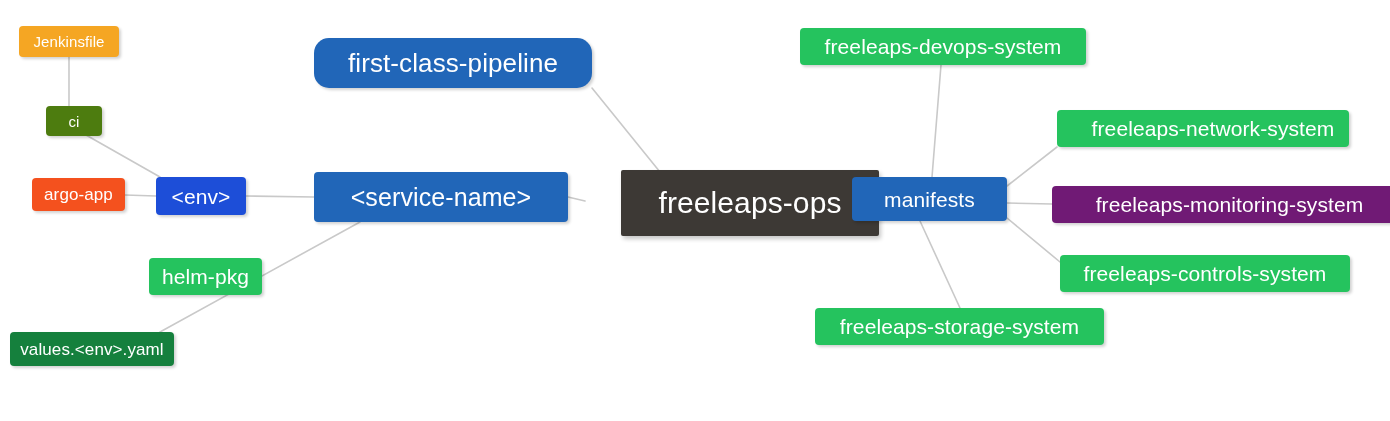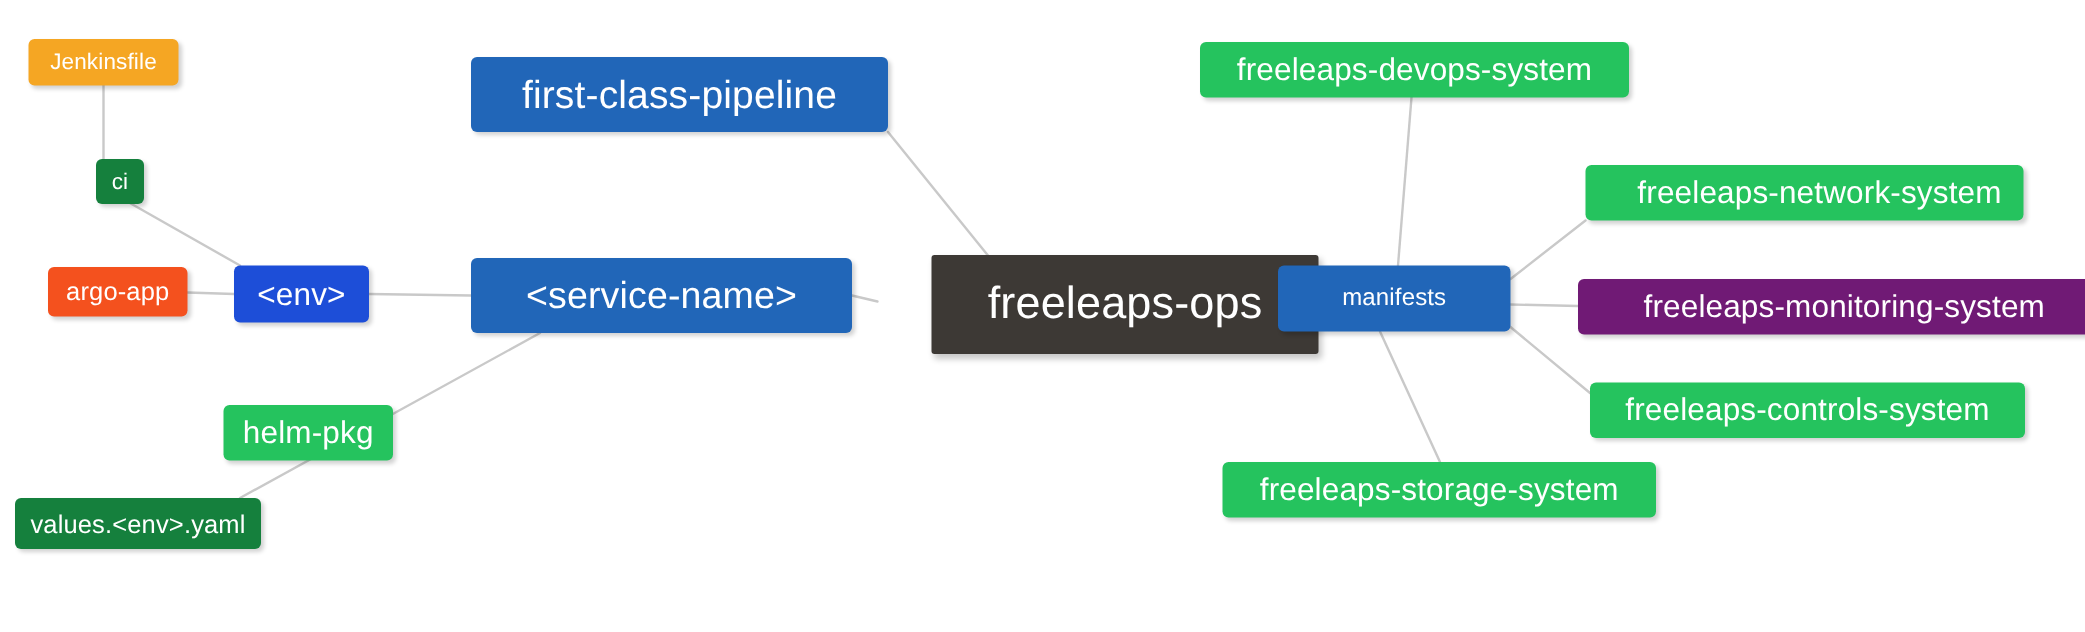--- a/index.html
+++ b/index.html
@@ -62,26 +62,26 @@
       <line x1="86" y1="135" x2="160" y2="177" stroke="#c9c9c9" stroke-width="1.6" stroke-linecap="round"></line>
       <line x1="69" y1="57" x2="69" y2="106" stroke="#c9c9c9" stroke-width="1.6" stroke-linecap="round"></line>
       <line x1="160" y1="332" x2="360" y2="222" stroke="#c9c9c9" stroke-width="1.6" stroke-linecap="round"></line>
       <line x1="941" y1="65" x2="932" y2="177" stroke="#c9c9c9" stroke-width="1.6" stroke-linecap="round"></line>
       <line x1="1057" y1="147" x2="1007" y2="186" stroke="#c9c9c9" stroke-width="1.6" stroke-linecap="round"></line>
       <line x1="1052" y1="204" x2="1007" y2="203" stroke="#c9c9c9" stroke-width="1.6" stroke-linecap="round"></line>
       <line x1="1060" y1="262" x2="1007" y2="218" stroke="#c9c9c9" stroke-width="1.6" stroke-linecap="round"></line>
       <line x1="960" y1="308" x2="920" y2="221" stroke="#c9c9c9" stroke-width="1.6" stroke-linecap="round"></line>
     </svg>
 <div class="node root" style="left: 585px; top: 170px; width: 258px; height: 66px; background: rgb(61, 57, 53); font-size: 30px; margin-left: 36px;">freeleaps-ops</div>
-    <div class="node" style="left: 314px; top: 38px; width: 278px; height: 50px; background: rgb(33, 102, 184); font-size: 26px;">first-class-pipeline</div>
+    <div class="node" style="left: 314px; top: 38px; width: 278px; height: 50px; background: rgb(33, 102, 184); font-size: 26px; border-radius: 15px;">first-class-pipeline</div>
     <div class="node" style="left: 314px; top: 172px; width: 254px; height: 50px; background: rgb(33, 102, 184); font-size: 25px;">&lt;service-name&gt;</div>
-    <div class="node" style="left: 852px; top: 177px; width: 155px; height: 44px; background: rgb(33, 102, 184); font-size: 16px;">manifests</div>
+    <div class="node" style="left: 852px; top: 177px; width: 155px; height: 44px; background: rgb(33, 102, 184); font-size: 21px;">manifests</div>
     <div class="node" style="left: 156px; top: 177px; width: 90px; height: 38px; background: #1d4ed8; font-size: 21px;">&lt;env&gt;</div>
-    <div class="node" style="left: 149px; top: 270px; width: 113px; height: 37px; background: rgb(37, 195, 94); font-size: 21px;">helm-pkg</div>
-    <div class="node" style="left: 64px; top: 106px; width: 32px; height: 30px; background: #15803d; font-size: 15px;">ci</div>
+    <div class="node" style="left: 149px; top: 258px; width: 113px; height: 37px; background: rgb(37, 195, 94); font-size: 21px;">helm-pkg</div>
+    <div class="node" style="left: 46px; top: 106px; width: 56px; height: 30px; background: #4d7c0f; font-size: 15px;">ci</div>
     <div class="node" style="left: 19px; top: 26px; width: 100px; height: 31px; background: rgb(245, 166, 35); font-size: 15px;">Jenkinsfile</div>
     <div class="node" style="left: 32px; top: 178px; width: 93px; height: 33px; background: rgb(244, 81, 30); font-size: 17px;">argo-app</div>
     <div class="node" style="left: 10px; top: 332px; width: 164px; height: 34px; background: #15803d; font-size: 17px;">values.&lt;env&gt;.yaml</div>
     <div class="node" style="left: 800px; top: 28px; width: 286px; height: 37px; background: rgb(37, 195, 94); font-size: 21px;">freeleaps-devops-system</div>
     <div class="node" style="left: 1057px; top: 110px; width: 292px; height: 37px; background: rgb(37, 195, 94); font-size: 21px; padding-left: 20px;">freeleaps-network-system</div>
     <div class="node" style="left: 1052px; top: 186px; width: 355px; height: 37px; background: #701a75; font-size: 21px;">freeleaps-monitoring-system</div>
     <div class="node" style="left: 1060px; top: 255px; width: 290px; height: 37px; background: rgb(37, 195, 94); font-size: 21px;">freeleaps-controls-system</div>
     <div class="node" style="left: 815px; top: 308px; width: 289px; height: 37px; background: rgb(37, 195, 94); font-size: 21px;">freeleaps-storage-system</div>
   </div>
 

